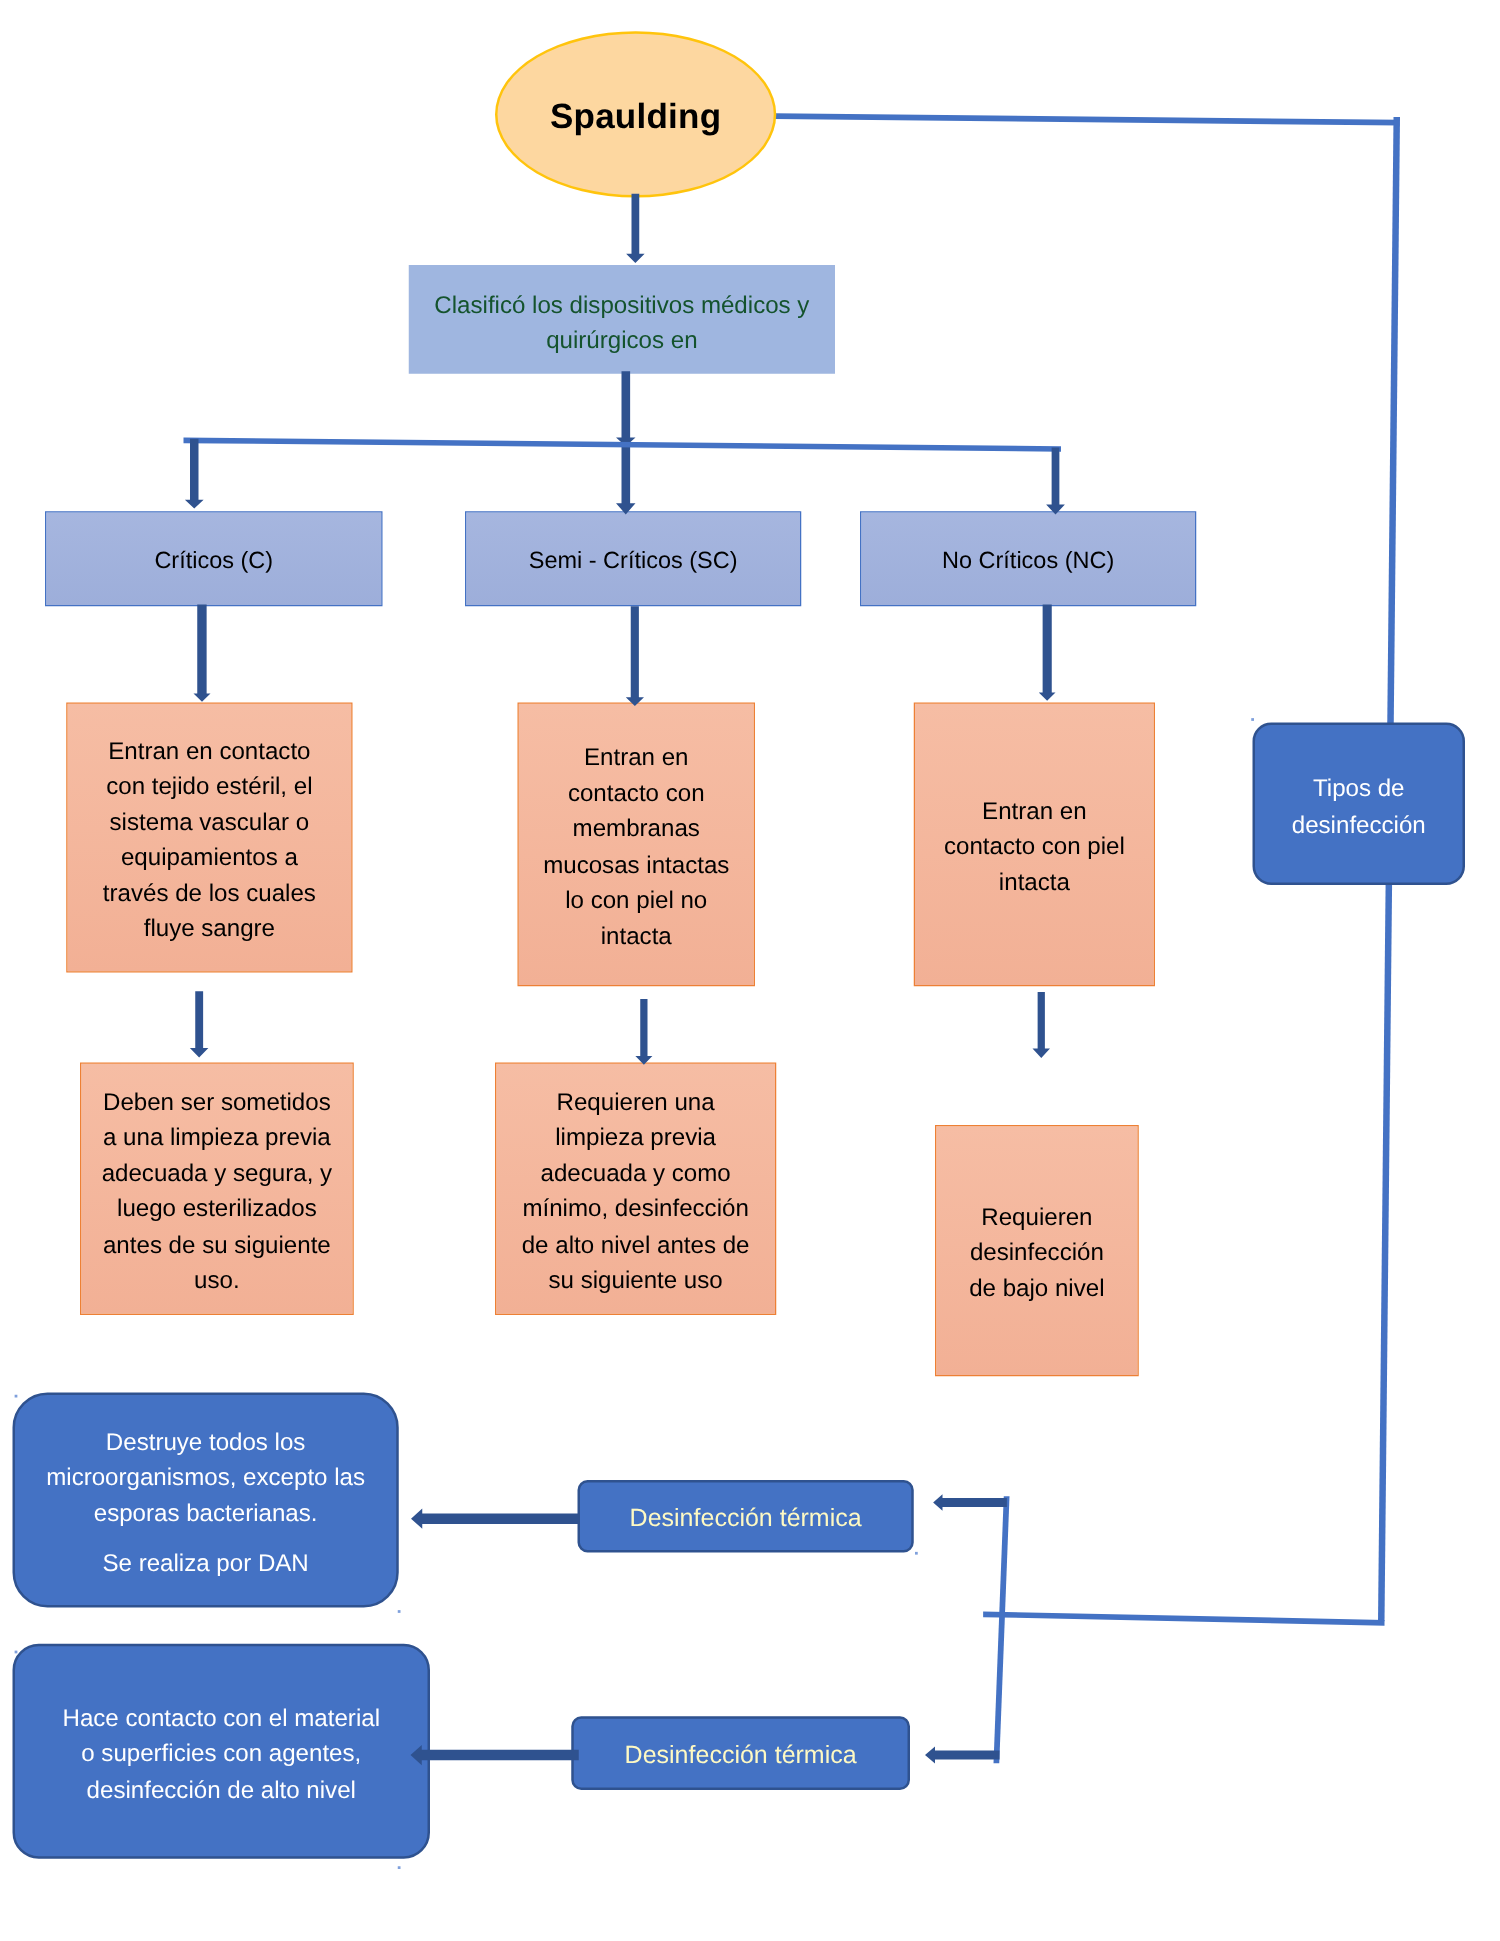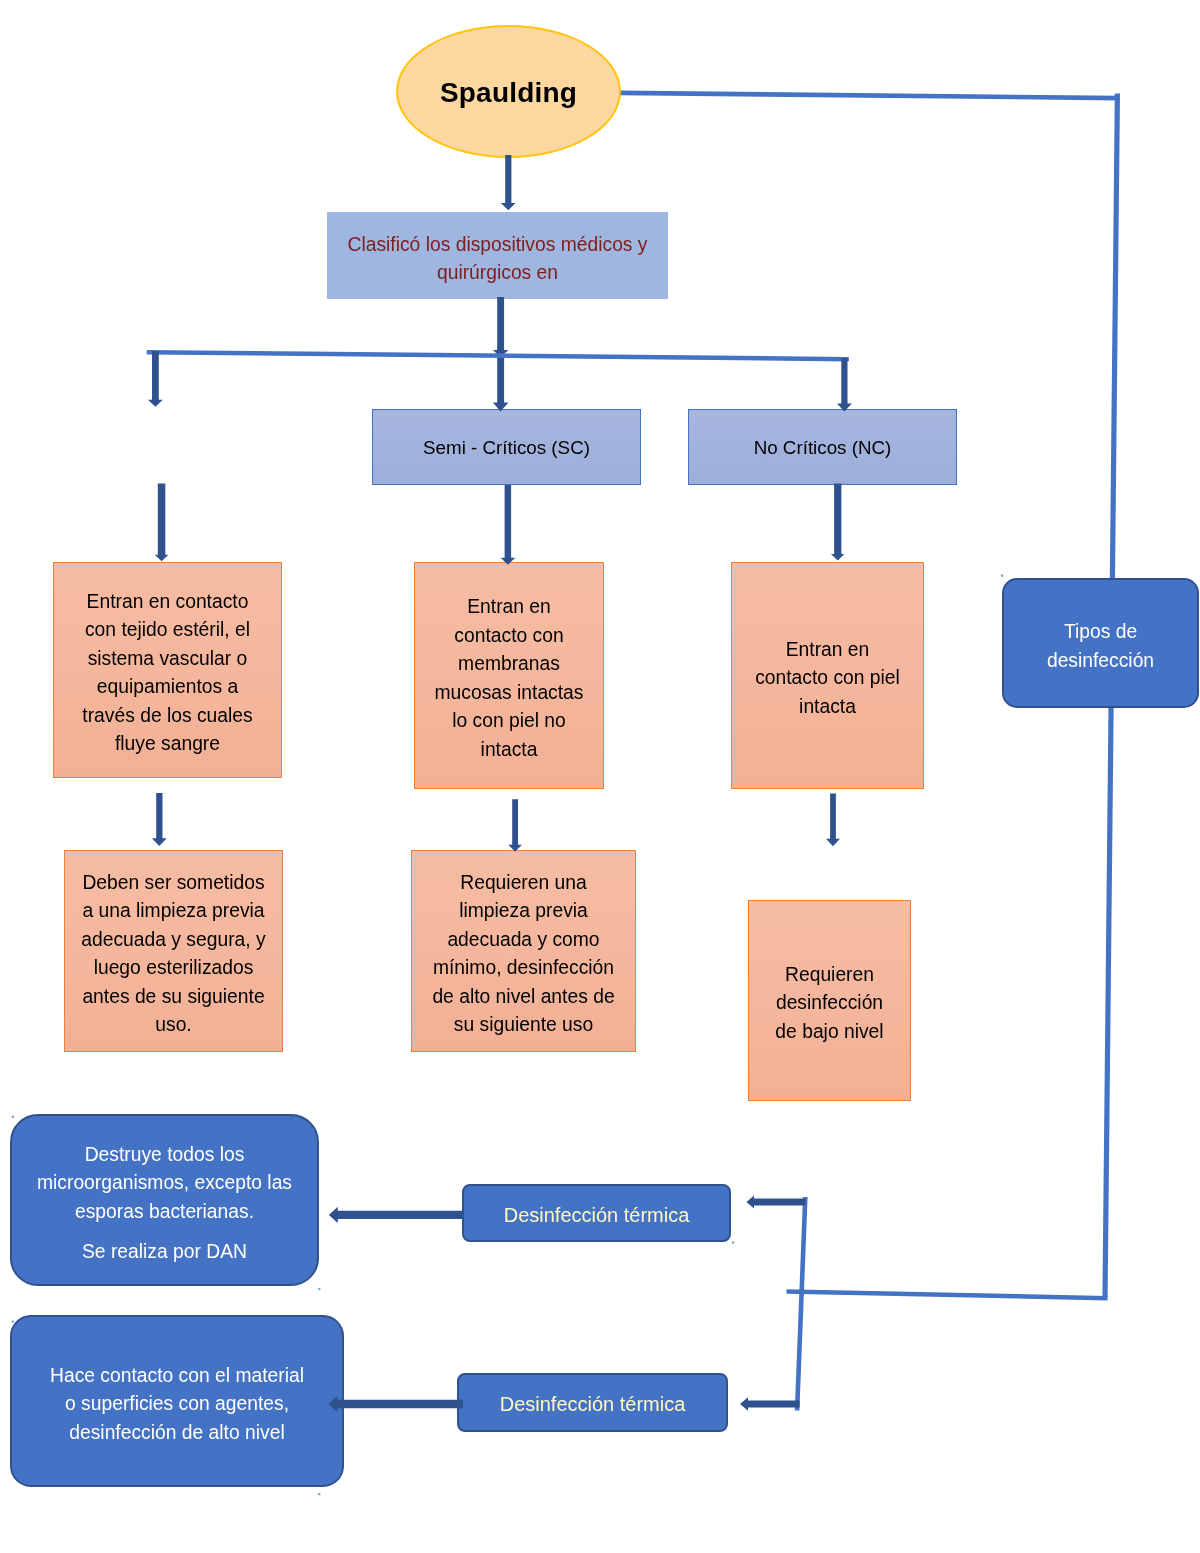--- a/index.html
+++ b/index.html
@@ -19,21 +19,21 @@
   .cat .txt{top:1.2px;}
   #n-clasifico .txt{top:3.5px;}
   .p1,.p2{display:block;white-space:pre-line;}
   .gap{display:block;height:12px;}
 
   
   #n-root{border-radius:50%;background:#FDD7A0;border:2px solid #FFC40D;
           color:#000;font-weight:bold;font-size:28px;letter-spacing:0.2px;}
 
   
-  #n-clasifico{background:#9FB6E0;color:#7f1d1d;font-size:19.3px;line-height:28.5px;justify-content:center;}
+  #n-clasifico{background:#9FB6E0;color:#14532d;font-size:19.3px;line-height:28.5px;justify-content:center;}
 
   
   .cat{background:linear-gradient(180deg,#A6B6DF 0%,#9DAEDA 100%);
        border:1.8px solid #4472C4;color:#000;font-size:18.8px;line-height:24px;}
 
   
   .peach{background:linear-gradient(180deg,#F6BDA4 0%,#F2B095 100%);
          border:1.6px solid #ED8035;color:#000;font-size:19.3px;line-height:28.5px;}
 
   
@@ -93,20 +93,23 @@
 
   <div class="node" id="n-root" style="left:396px;top:25px;width:225px;height:133px;">
     <span class="txt">Spaulding</span>
   </div>
 
   <div class="node" id="n-clasifico" style="left:327px;top:212px;width:341px;height:87px;padding:0 12px;">
     <span class="txt">Clasificó los dispositivos médicos y
 quirúrgicos en</span>
   </div>
 
+  <div class="node cat" style="left:36px;top:409px;width:270px;height:76px;">
+    <span class="txt">Críticos (C)</span>
+  </div>
   <div class="node cat" style="left:372px;top:409px;width:269px;height:76px;">
     <span class="txt">Semi - Críticos (SC)</span>
   </div>
   <div class="node cat" style="left:688px;top:409px;width:269px;height:76px;">
     <span class="txt">No Críticos (NC)</span>
   </div>
 
   <div class="node peach" style="left:53px;top:562px;width:229px;height:216px;padding:0 6px;">
     <span class="txt">Entran en contacto
 con tejido estéril, el
@@ -130,35 +133,35 @@
   </div>
 
   <div class="node peach" style="left:64px;top:850px;width:219px;height:202px;padding:0 4px;">
     <span class="txt">Deben ser sometidos
 a una limpieza previa
 adecuada y segura, y
 luego esterilizados
 antes de su siguiente
 uso.</span>
   </div>
-  <div class="node peach" style="left:396px;top:850px;width:225px;height:202px;padding:0 2px;margin-left:15px;">
+  <div class="node peach" style="left:396px;top:850px;width:225px;height:202px;padding:0 2px;">
     <span class="txt">Requieren una
 limpieza previa
 adecuada y como
 mínimo, desinfección
 de alto nivel antes de
 su siguiente uso</span>
   </div>
   <div class="node peach" style="left:748px;top:900px;width:163px;height:201px;padding:0 4px;">
     <span class="txt">Requieren
 desinfección
 de bajo nivel</span>
   </div>
 
-  <div class="node bluernd" style="left:1002px;top:578px;width:197px;height:130px;padding:0 8px;border-radius:15px;">
+  <div class="node bluernd" style="left:1002px;top:578px;width:170px;height:130px;padding:0 8px;border-radius:15px;">
     <span class="txt">Tipos de
 desinfección</span>
   </div>
 
   <div class="node bluebar" style="left:462px;top:1184px;width:269px;height:58px;">
     <span class="txt">Desinfección térmica</span>
   </div>
   <div class="node bluebar" style="left:457px;top:1373px;width:271px;height:59px;">
     <span class="txt">Desinfección térmica</span>
   </div>

